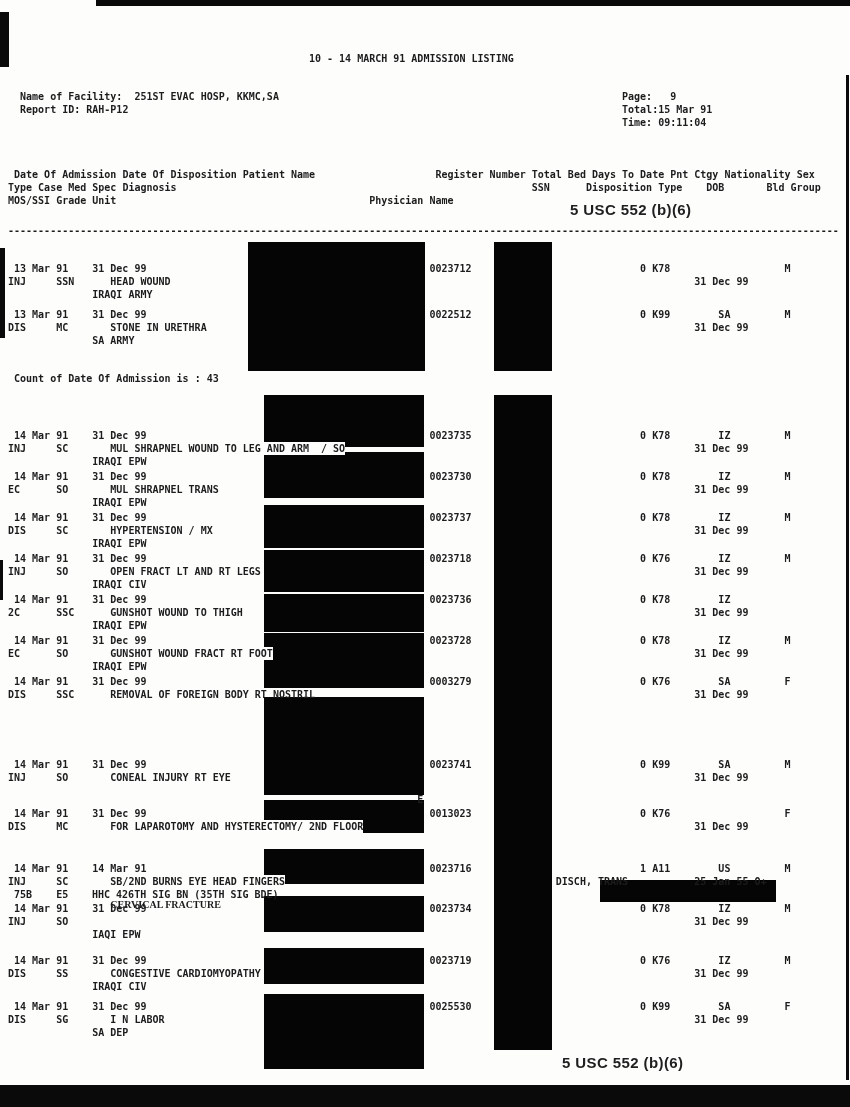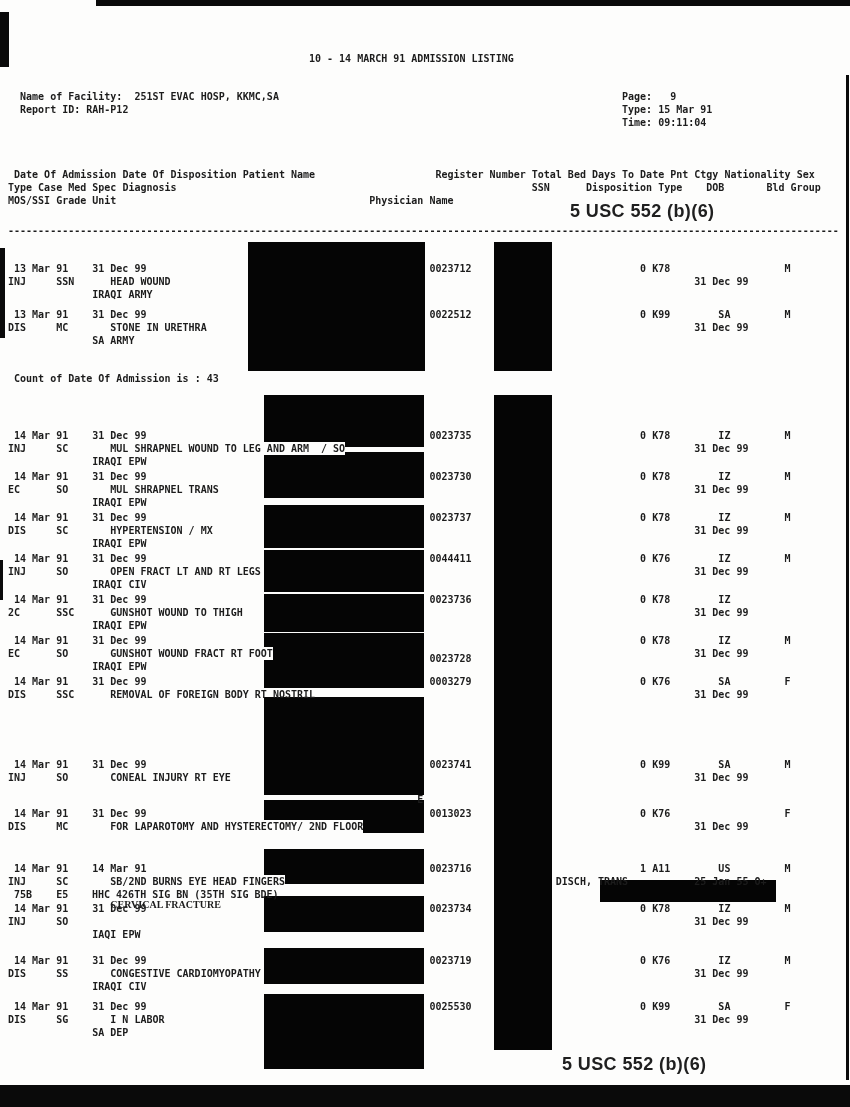--- a/index.html
+++ b/index.html
@@ -26,21 +26,21 @@
     z-index:1;
   }
   .artifact{
     position:absolute;
     background:#0a0a0a;
     z-index:3;
   }
   .stamp{
     position:absolute;
     font-family:"Liberation Sans","DejaVu Sans",sans-serif;
-    font-size:18px;
+    font-size:15px;
     font-weight:600;
     letter-spacing:0.4px;
     color:#1f1f1f;
     z-index:4;
     white-space:pre;
   }
 </style>
 </head>
 <body>
 
@@ -73,21 +73,21 @@
 
   <div class="stamp" style="left:570px;top:201px;">5 USC 552 (b)(6)</div>
   <div class="stamp" style="left:562px;top:1054px;">5 USC 552 (b)(6)</div>
 
   <div id="report-body">
       <div class="ln" style="left: 309px; top: 52px;">10 - 14 MARCH 91 ADMISSION LISTING</div>
       <div class="ln" style="left: 20.04px; top: 90px;">Name of Facility:  251ST EVAC HOSP, KKMC,SA</div>
       <div class="ln" style="left: 622.04px; top: 90px;">Page:</div>
       <div class="ln" style="left: 670.2px; top: 90px;">9</div>
       <div class="ln" style="left: 20.04px; top: 103px;">Report ID: RAH-P12</div>
-      <div class="ln" style="left: 622.04px; top: 103px;">Type:</div>
+      <div class="ln" style="left: 622.04px; top: 103px;">Total:</div>
       <div class="ln" style="left: 658.16px; top: 103px;">15 Mar 91</div>
       <div class="ln" style="left: 622.04px; top: 116px;">Time:</div>
       <div class="ln" style="left: 658.16px; top: 116px;">09:11:04</div>
       <div class="ln" style="left: 14.02px; top: 168px;">Date Of Admission Date Of Disposition Patient Name</div>
       <div class="ln" style="left: 435.42px; top: 168px;">Register Number Total Bed Days To Date Pnt Ctgy Nationality Sex</div>
       <div class="ln" style="left: 8px; top: 181px;">Type Case Med Spec Diagnosis</div>
       <div class="ln" style="left: 531.74px; top: 181px;">SSN</div>
       <div class="ln" style="left: 585.92px; top: 181px;">Disposition Type</div>
       <div class="ln" style="left: 706.32px; top: 181px;">DOB</div>
       <div class="ln" style="left: 766.52px; top: 181px;">Bld Group</div>
@@ -144,42 +144,42 @@
       <div class="ln" style="left: 640.1px; top: 511px;">0 K78</div>
       <div class="ln" style="left: 718.36px; top: 511px;">IZ</div>
       <div class="ln" style="left: 784.58px; top: 511px;">M</div>
       <div class="ln" style="left: 8px; top: 524px;">DIS</div>
       <div class="ln" style="left: 56.16px; top: 524px;">SC</div>
       <div class="ln" style="left: 110.34px; top: 524px;">HYPERTENSION / MX</div>
       <div class="ln" style="left: 694.28px; top: 524px;">31 Dec 99</div>
       <div class="ln" style="left: 92.28px; top: 537px;">IRAQI EPW</div>
       <div class="ln" style="left: 14.02px; top: 552px;">14 Mar 91</div>
       <div class="ln" style="left: 92.28px; top: 552px;">31 Dec 99</div>
-      <div class="ln" style="left: 429.4px; top: 552px;">0044411</div>
+      <div class="ln" style="left: 429.4px; top: 552px;">0023718</div>
       <div class="ln" style="left: 640.1px; top: 552px;">0 K76</div>
       <div class="ln" style="left: 718.36px; top: 552px;">IZ</div>
       <div class="ln" style="left: 784.58px; top: 552px;">M</div>
       <div class="ln" style="left: 8px; top: 565px;">INJ</div>
       <div class="ln" style="left: 56.16px; top: 565px;">SO</div>
       <div class="ln" style="left: 110.34px; top: 565px;">OPEN FRACT LT AND RT LEGS</div>
       <div class="ln" style="left: 694.28px; top: 565px;">31 Dec 99</div>
       <div class="ln" style="left: 92.28px; top: 578px;">IRAQI CIV</div>
       <div class="ln" style="left: 14.02px; top: 593px;">14 Mar 91</div>
       <div class="ln" style="left: 92.28px; top: 593px;">31 Dec 99</div>
       <div class="ln" style="left: 429.4px; top: 593px;">0023736</div>
       <div class="ln" style="left: 640.1px; top: 593px;">0 K78</div>
       <div class="ln" style="left: 718.36px; top: 593px;">IZ</div>
       <div class="ln" style="left: 8px; top: 606px;">2C</div>
       <div class="ln" style="left: 56.16px; top: 606px;">SSC</div>
       <div class="ln" style="left: 110.34px; top: 606px;">GUNSHOT WOUND TO THIGH</div>
       <div class="ln" style="left: 694.28px; top: 606px;">31 Dec 99</div>
       <div class="ln" style="left: 92.28px; top: 619px;">IRAQI EPW</div>
       <div class="ln" style="left: 14.02px; top: 634px;">14 Mar 91</div>
       <div class="ln" style="left: 92.28px; top: 634px;">31 Dec 99</div>
-      <div class="ln" style="left: 429.4px; top: 634px; margin-top: 18px;">0023728</div>
+      <div class="ln" style="left: 429.4px; top: 634px;">0023728</div>
       <div class="ln" style="left: 640.1px; top: 634px;">0 K78</div>
       <div class="ln" style="left: 718.36px; top: 634px;">IZ</div>
       <div class="ln" style="left: 784.58px; top: 634px;">M</div>
       <div class="ln" style="left: 8px; top: 647px;">EC</div>
       <div class="ln" style="left: 56.16px; top: 647px;">SO</div>
       <div class="ln over" style="left: 110.34px; top: 647px;">GUNSHOT WOUND FRACT RT FOOT</div>
       <div class="ln" style="left: 694.28px; top: 647px;">31 Dec 99</div>
       <div class="ln" style="left: 92.28px; top: 660px;">IRAQI EPW</div>
       <div class="ln" style="left: 14.02px; top: 675px;">14 Mar 91</div>
       <div class="ln" style="left: 92.28px; top: 675px;">31 Dec 99</div>

